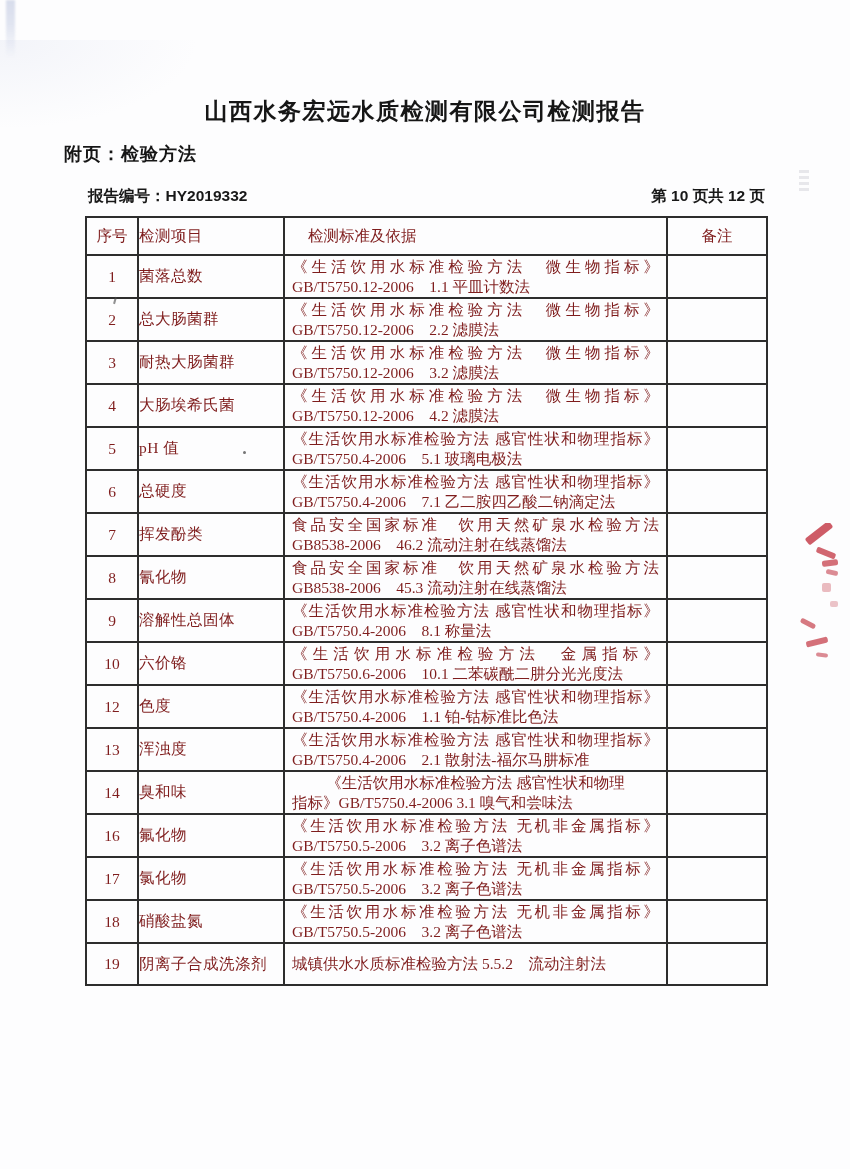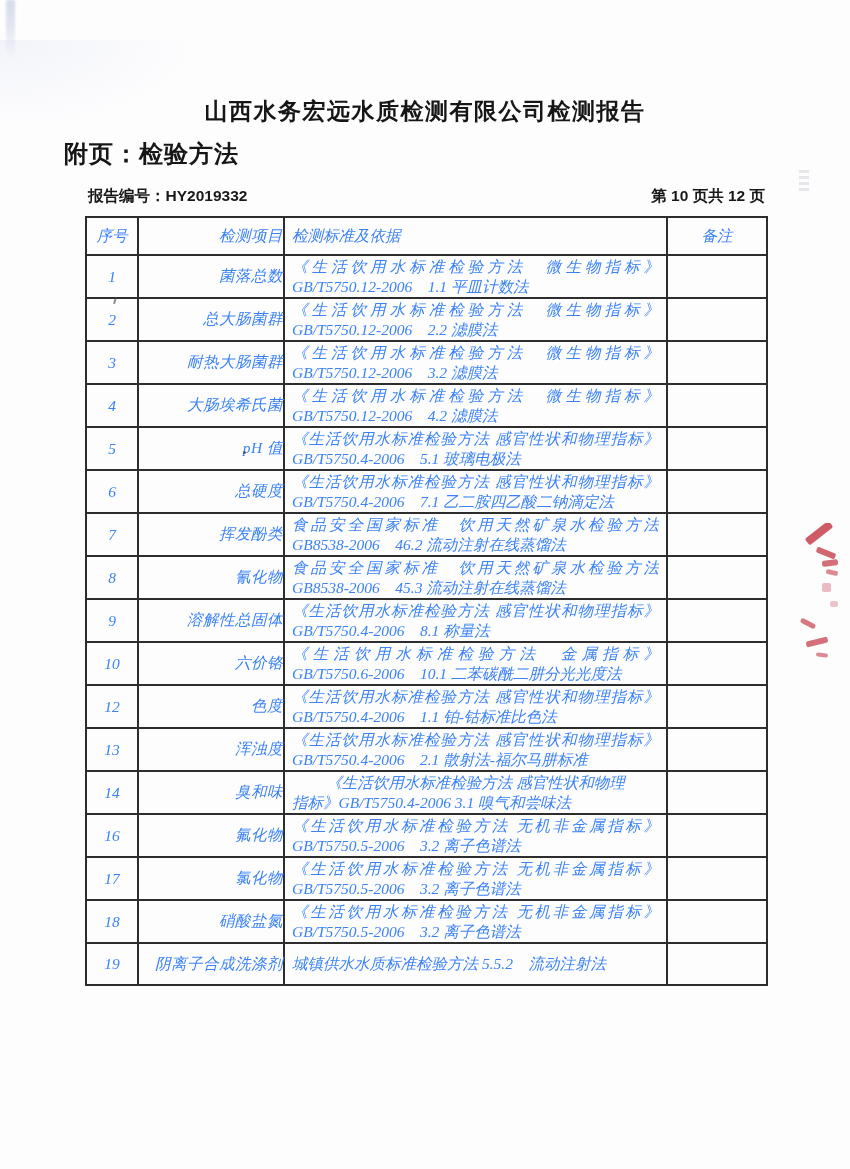--- a/index.html
+++ b/index.html
@@ -52,52 +52,52 @@
   
   .title{
     margin:96px 0 16px 0;text-align:center;
     font-family:"Liberation Sans","DejaVu Sans",sans-serif;
     font-size:23px;font-weight:700;letter-spacing:1.5px;line-height:30px;
     color:#161616;
   }
   .subtitle{
     margin:11px 0 0 64px;
     font-family:"Liberation Sans","DejaVu Sans",sans-serif;
-    font-size:24px;font-weight:700;letter-spacing:1px;line-height:24px;
+    font-size:18px;font-weight:700;letter-spacing:1px;line-height:24px;
     color:#161616;
   }
   .meta-row{
     margin:19px 85px 0 88px;height:22px;
     display:flex;justify-content:space-between;align-items:center;
     font-family:"Liberation Sans","DejaVu Sans",sans-serif;
     font-size:15.5px;font-weight:700;color:#181818;
   }
 
   
   table.methods{
     margin:9px 0 0 85px;width:681px;
     border-collapse:collapse;table-layout:fixed;
-    font-size:15.5px;color:#3b82f6;font-style:italic;
+    font-size:15.5px;color:#7f1d1d;
   }
   .methods th,.methods td{
     border:2px solid #2d2d2d;
     padding:0;vertical-align:middle;
     font-weight:400;
   }
   .methods thead tr{height:38px;}
   .methods tbody tr{height:42px;}
   col.w-no{width:52px;}
   col.w-item{width:146px;}
   col.w-std{width:383px;}
   col.w-remark{width:100px;}
   .c-no{text-align:center;}
-  .c-item{text-align:right;letter-spacing:.5px;}
+  .c-item{text-align:left;letter-spacing:.5px;}
   .c-std{text-align:left;padding:1px 7px !important;}
   .c-remark{text-align:center;}
-  th.c-std{padding:0 7px !important;}
+  th.c-std{padding:0 23px !important;}
   .l1,.l2{line-height:19.5px;white-space:nowrap;overflow:hidden;}
   .l1{white-space:normal;}
   .l1.justify{text-align:justify;text-align-last:justify;}
   .l1.center{text-align:center;text-align-last:center;}
   .l1.left{text-align:left;text-align-last:left;}
   .l2{text-align:left;}
 </style>
 </head>
 <body>
 

